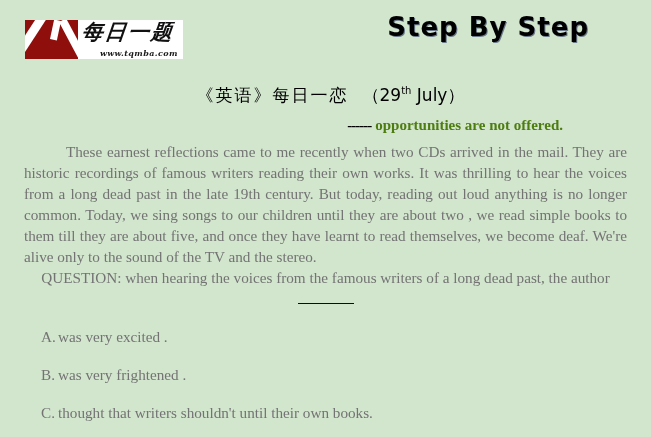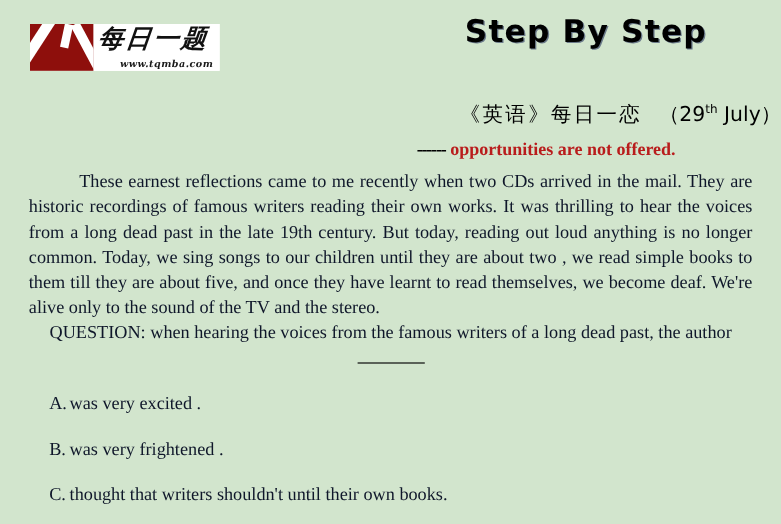--- a/index.html
+++ b/index.html
@@ -111,21 +111,21 @@
     font-size: 26px;
     font-weight: bold;
     letter-spacing: 1px;
     color: #000000;
     text-shadow: 1px 1px 0 #6b7a8a;
     white-space: nowrap;
   }
 
   
   .doc-title {
-    text-align: right;
+    text-align: center;
     font-family: "DejaVu Sans", sans-serif;
     font-size: 17px;
     color: #000000;
     margin: 12px 0 0 0;
     padding-left: 10px;
     white-space: nowrap;
   }
   .doc-title .cn {
     letter-spacing: 2px;
   }
@@ -147,31 +147,31 @@
     font-family: "Liberation Serif", serif;
     font-size: 15px;
     font-weight: bold;
     color: #000000;
     letter-spacing: -1px;
   }
   .subtitle-text {
     font-family: "Liberation Serif", serif;
     font-size: 15px;
     font-weight: bold;
-    color: #b91c1c;
+    color: #4d7c0f;
     margin-left: 4px;
   }
 
   
   .body-text {
     margin: 7px 24px 0 24px;
     font-family: "Liberation Serif", serif;
     font-size: 15.2px;
     line-height: 21px;
-    color: #0f172a;
+    color: #737373;
   }
   .para {
     text-align: justify;
     text-justify: inter-word;
     text-indent: 42px;
     margin: 0;
   }
   .question {
     margin: 0;
     text-align: center;

